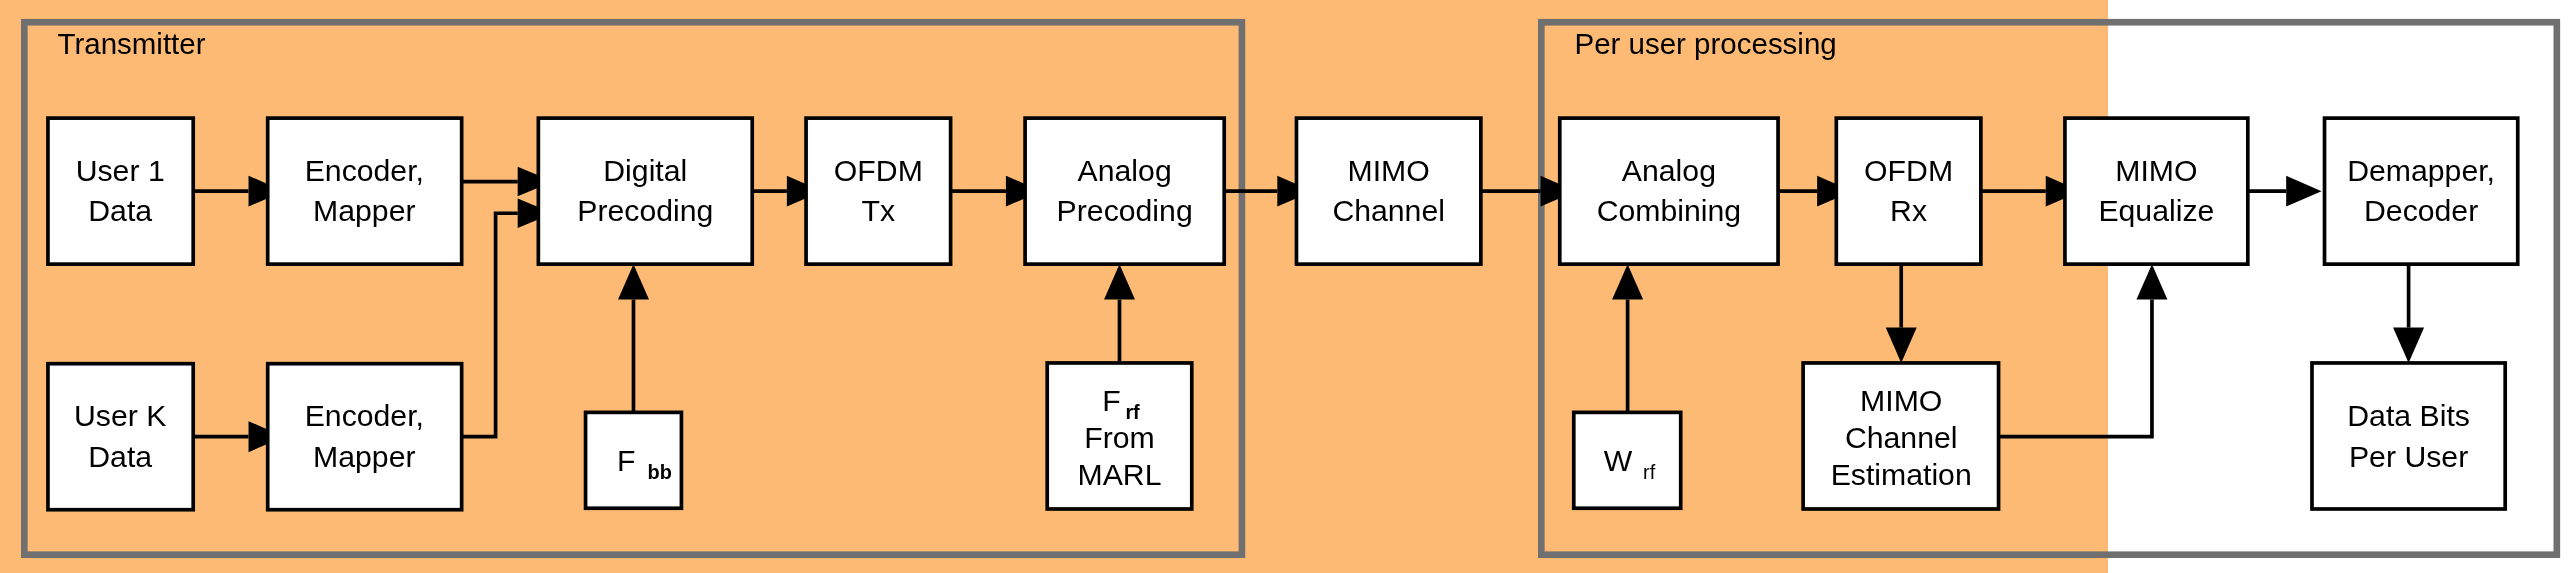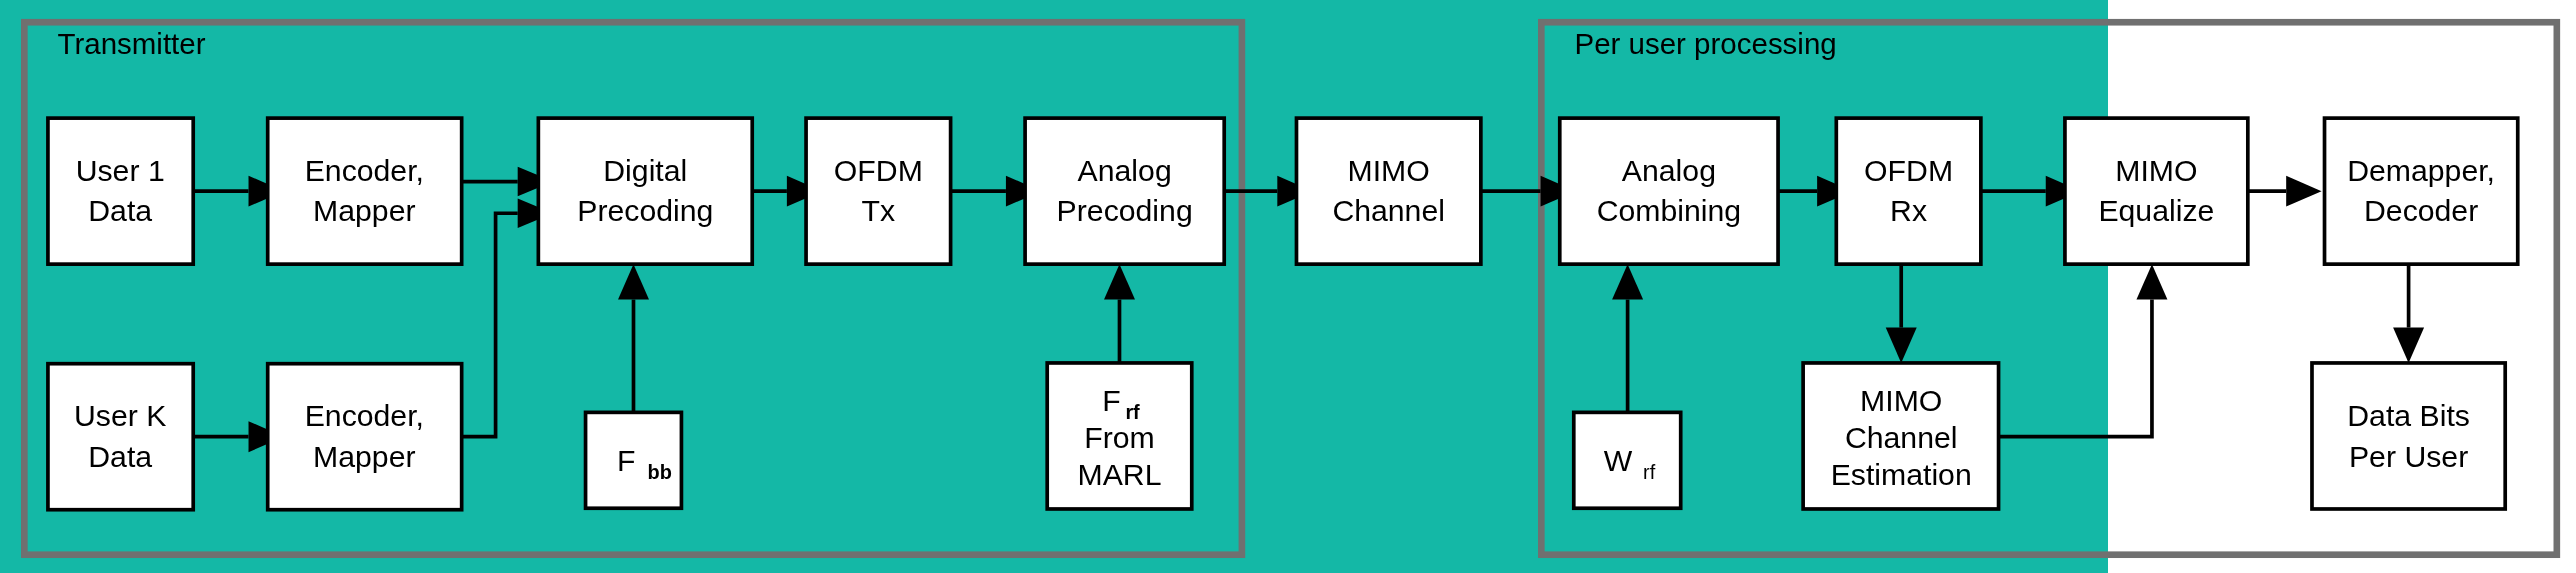--- a/index.html
+++ b/index.html
@@ -4,21 +4,21 @@
 <style>
   html, body {
     margin: 0;
     padding: 0;
     background: #ffffff;
   }
   #stage {
     position: relative;
     width: 2108px;
     height: 574px;
-    background: #14b8a6;
+    background: #fdba74;
     font-family: "Liberation Sans", sans-serif;
   }
   svg#diagram {
     position: absolute;
     top: 0;
     left: 0;
     width: 2576px;
     height: 574px;
     display: block;
   }

